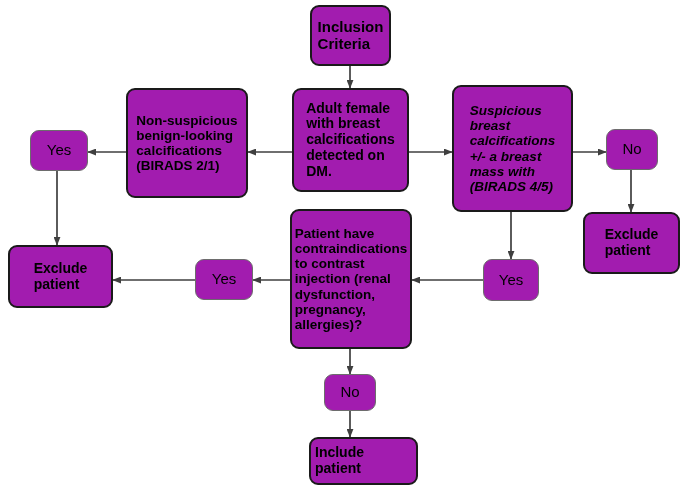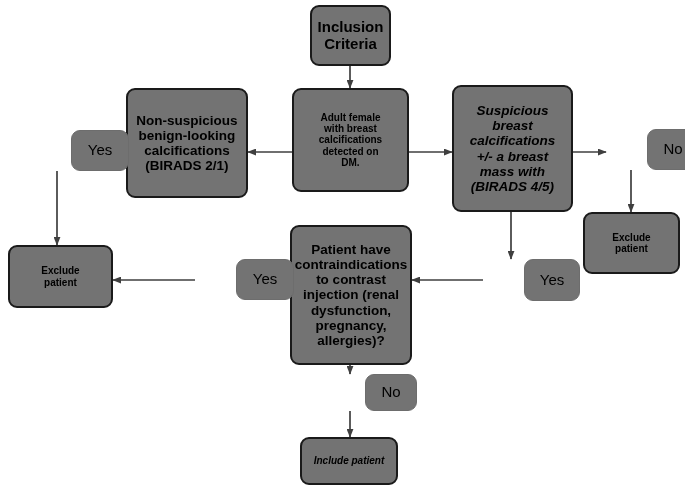--- a/index.html
+++ b/index.html
@@ -19,49 +19,47 @@
     position: absolute;
     left: 0;
     top: 0;
     width: 685px;
     height: 496px;
     pointer-events: none;
   }
   .node {
     position: absolute;
     box-sizing: border-box;
-    background: #737373;
+    background: #a21caf;
     display: flex;
     align-items: center;
     justify-content: center;
-    text-align: center;
     color: #000000;
     line-height: 1.12;
     z-index: 2;
   }
   
   .node.strong {
     border: 2.2px solid #1a1a1a;
     border-radius: 9px;
     font-weight: bold;
   }
   
   .node.light {
     border: 1.3px solid #6d6d6d;
     border-radius: 9px;
     font-weight: normal;
-    margin-left: 41px;
   }
   .node-text {
     display: block;
     padding: 0 4px;
     white-space: pre-line;
   }
   .fs-13-5 { font-size: 13.5px; }
-  .fs-14 { font-size: 10px; }
+  .fs-14 { font-size: 14px; }
   .fs-15 { font-size: 15px; }
 </style>
 </head>
 <body>
 
 <div id="flow-root">
 
   <svg id="edge-layer" viewBox="0 0 685 496">
     <defs>
       <marker id="arrowhead" markerWidth="9" markerHeight="7" refX="8.2" refY="3.5" orient="auto" markerUnits="userSpaceOnUse">
@@ -120,21 +118,21 @@
 
   <div class="node strong fs-13-5" style="left:452px; top:85px; width:121px; height:127px;font-style:italic;">
     <span class="node-text">Suspicious
 breast
 calcifications
 +/-  a breast
 mass with
 (BIRADS 4/5)</span>
   </div>
 
-  <div class="node strong fs-13-5" style="left:290px; top:225px; width:122px; height:140px;">
+  <div class="node strong fs-13-5" style="left:290px; top:209px; width:122px; height:140px;">
     <span class="node-text">Patient have
 contraindications
 to contrast
 injection (renal
 dysfunction,
 pregnancy,
 allergies)?</span>
   </div>
 
   <div class="node light fs-15" style="left:30px; top:130px; width:58px; height:41px;">
@@ -160,17 +158,17 @@
   </div>
 
   <div class="node light fs-15" style="left:483px; top:259px; width:56px; height:42px;">
     <span class="node-text">Yes</span>
   </div>
 
   <div class="node light fs-15" style="left:324px; top:374px; width:52px; height:37px;">
     <span class="node-text">No</span>
   </div>
 
-  <div class="node strong fs-14" style="left:300px; top:437px; width:98px; height:48px;font-style:italic;">
+  <div class="node strong fs-14" style="left:309px; top:437px; width:109px; height:48px;">
     <span class="node-text">Include patient</span>
   </div>
 
 </div>
 
 </body></html>

